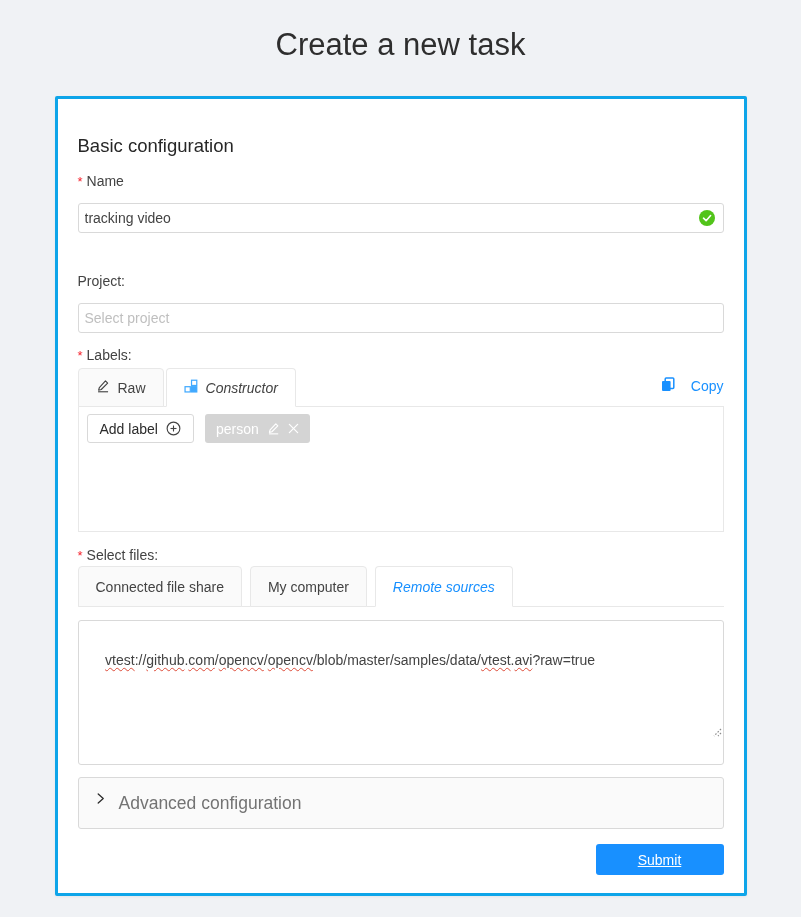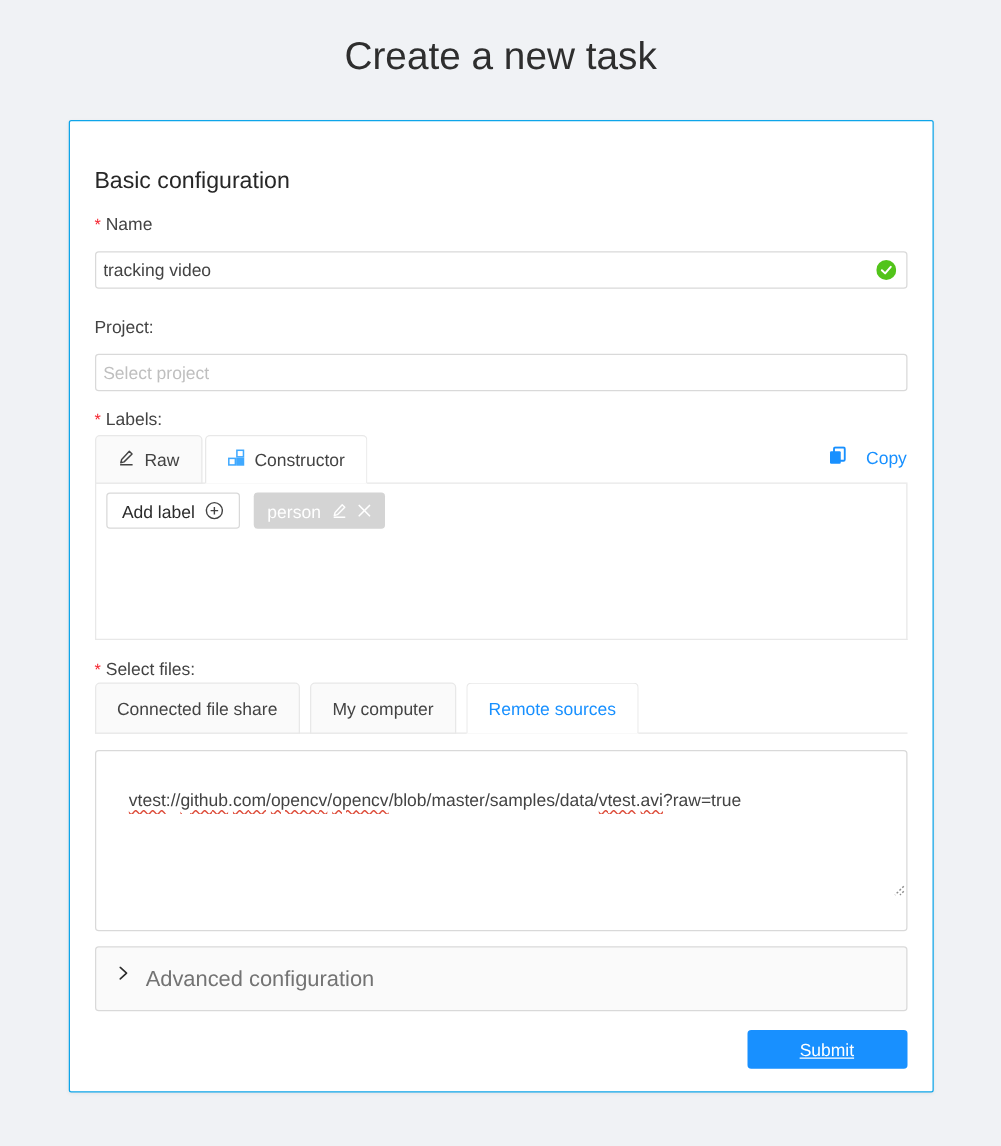--- a/index.html
+++ b/index.html
@@ -10,49 +10,49 @@
     font-family:"Liberation Sans", sans-serif;
     color:#434343;
   }
   .page-title {
     margin:0; padding-top:26px; height:64px;
     text-align:center; font-size:31px; line-height:38px;
     font-weight:500; color:#2e2e2e;
   }
   .card {
     width:692px; margin:32px auto 0;
-    background:#fff; border:1px solid #0ea5e9; border-radius:2px;
+    background:#fff; border:3px solid #0ea5e9; border-radius:2px;
     box-shadow:0 1px 3px rgba(0,0,0,0.05);
     padding:36px 20px 18px;
   }
   .section-heading { margin:0 0 17px; font-size:18.5px; font-weight:500; color:#272727; line-height:21px; }
   .field-label { font-size:14px; line-height:16px; color:#434343; }
   .req { color:#f5222d; margin-right:4px; font-size:13px; }
   .lbl-name { margin-bottom:13px; }
-  .lbl-project { margin-top:22px; margin-bottom:14px; }
+  .lbl-project { margin-top:40px; margin-bottom:14px; }
   .lbl-labels { margin-top:14px; margin-bottom:4px; }
   .lbl-files { margin-top:15px; margin-bottom:2px; }
 
   .input-wrap { position:relative; }
   .text-input {
     width:100%; height:30px; border:1px solid #d9d9d9; border-radius:3px;
     padding:0 6px; font-size:14px; color:#434343; outline:none;
     font-family:"Liberation Sans", sans-serif; background:#fff;
   }
   .text-input::placeholder { color:#bfbfbf; }
   .valid-icon { position:absolute; right:9px; top:50%; transform:translateY(-50%); width:16px; height:16px; }
 
   .tabbar { display:flex; align-items:flex-end; border-bottom:1px solid #e8e8e8; }
   .tab {
     display:flex; align-items:center; gap:8px;
     background:#fafafa; border:1px solid #e8e8e8; border-radius:4px 4px 0 0;
     margin-right:2px; margin-bottom:-1px;
     padding:0 17px; height:39px; font-size:14px; color:#434343; cursor:pointer;
   }
-  .tab.active { background:#fff; border-bottom-color:#fff; }
+  .tab.active { background:#fff; border-bottom-color:#fff;font-style:italic; }
   .tabbar-files .tab { height:41px; margin-right:8px; }
   .tabbar-files .tab.active { color:#1890ff; }
   .copy-link { margin-left:auto; display:flex; align-items:center; gap:16px; color:#1890ff; font-size:14px; padding-bottom:11px; cursor:pointer; }
 
   .labels-box {
     border:1px solid #e8e8e8; border-top:none; height:125px;
     padding:7px 8px; display:flex; align-items:flex-start; gap:11px;
   }
   .add-label-btn {
     display:flex; align-items:center; gap:8px; height:29px; padding:0 12px;

